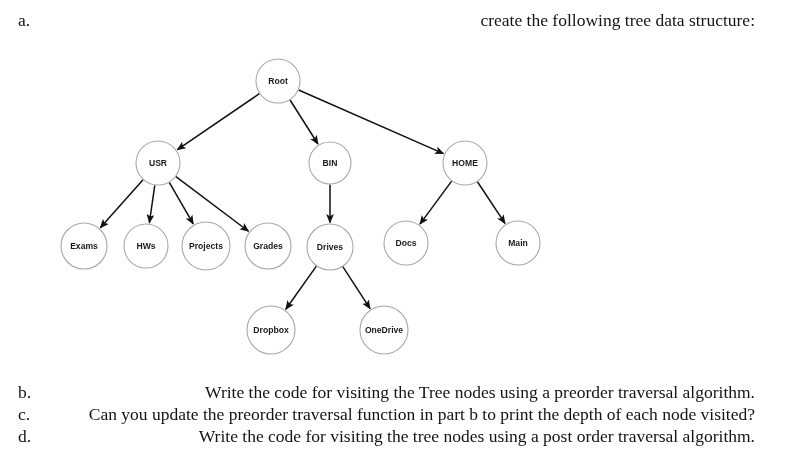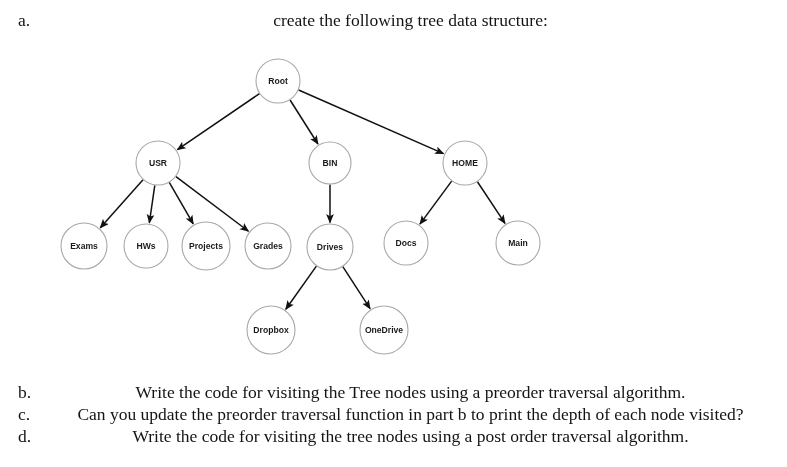--- a/index.html
+++ b/index.html
@@ -31,22 +31,22 @@
   }
   .q-marker {
     width: 26px;
     margin-left: 18px;
     flex: none;
     text-align: left;
     font-size: 17.5px;
   }
   .q-text {
     flex: 1;
-    padding-right: 10px;
-    text-align: center;
+    padding-right: 32px;
+    text-align: right;
   }
 
   #top-question {
     top: 10px;
   }
   #bottom-questions {
     top: 382px;
   }
   #bottom-questions .q-item {
     margin-bottom: 1px;

